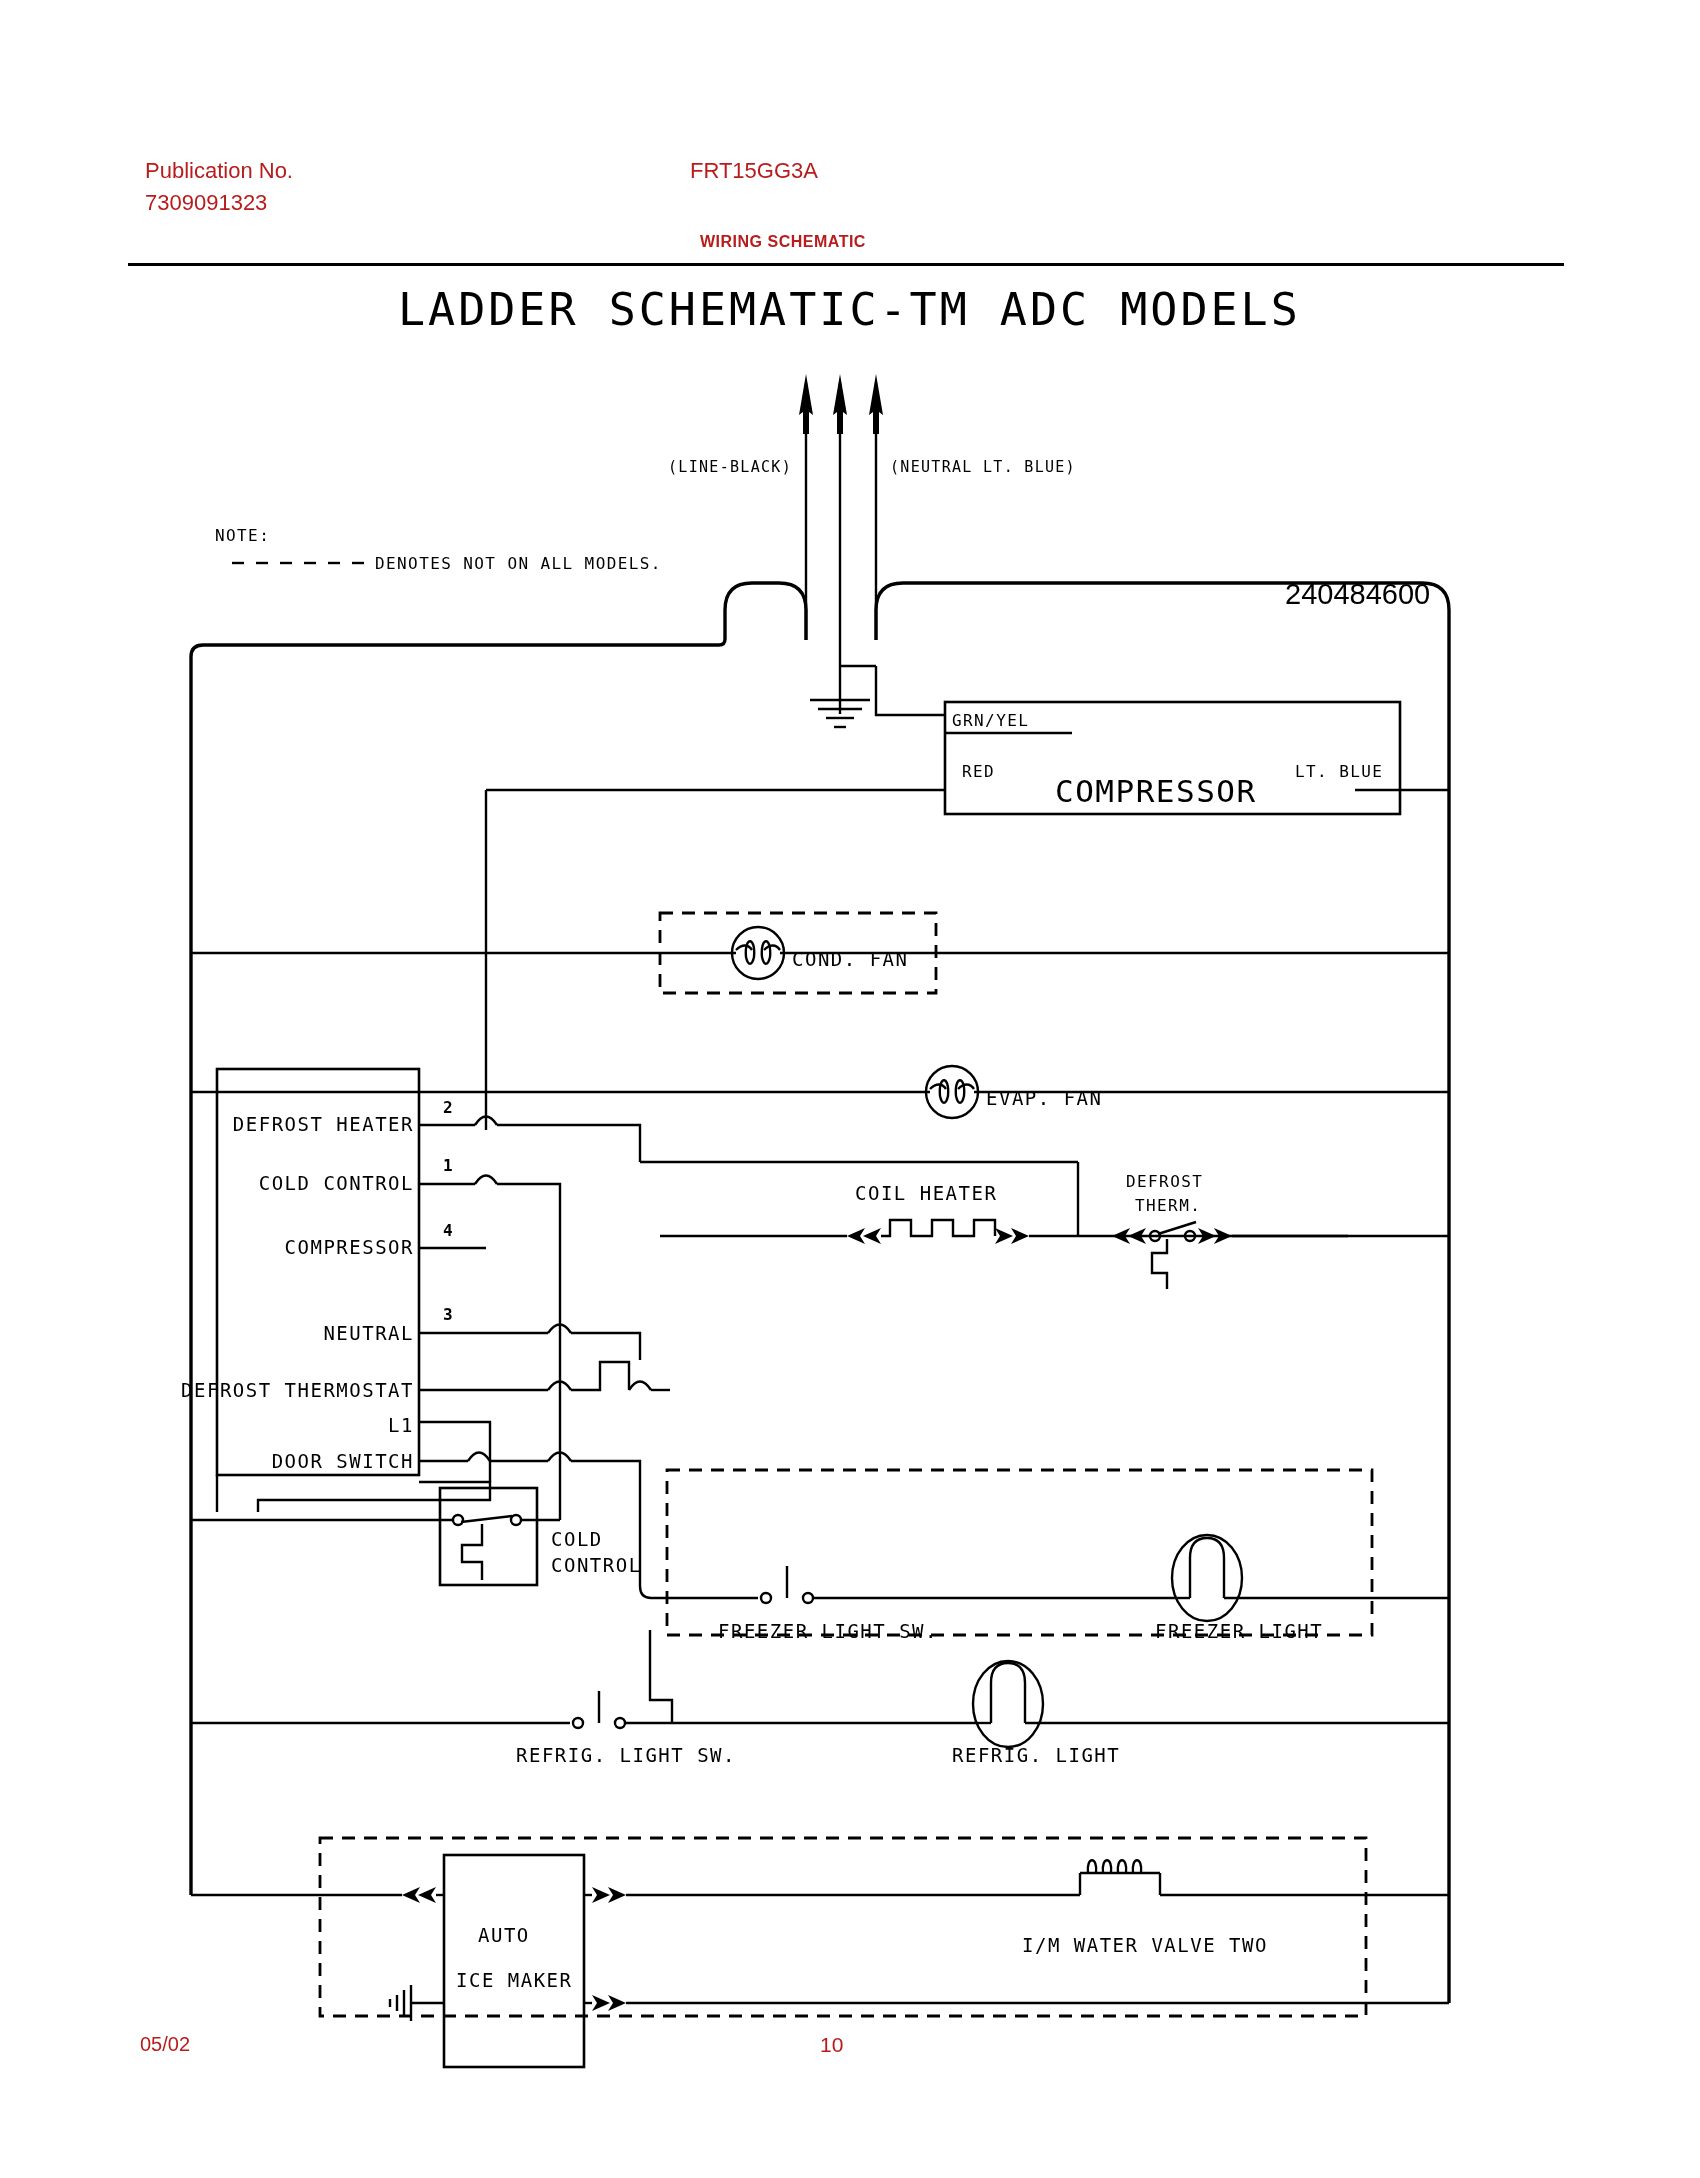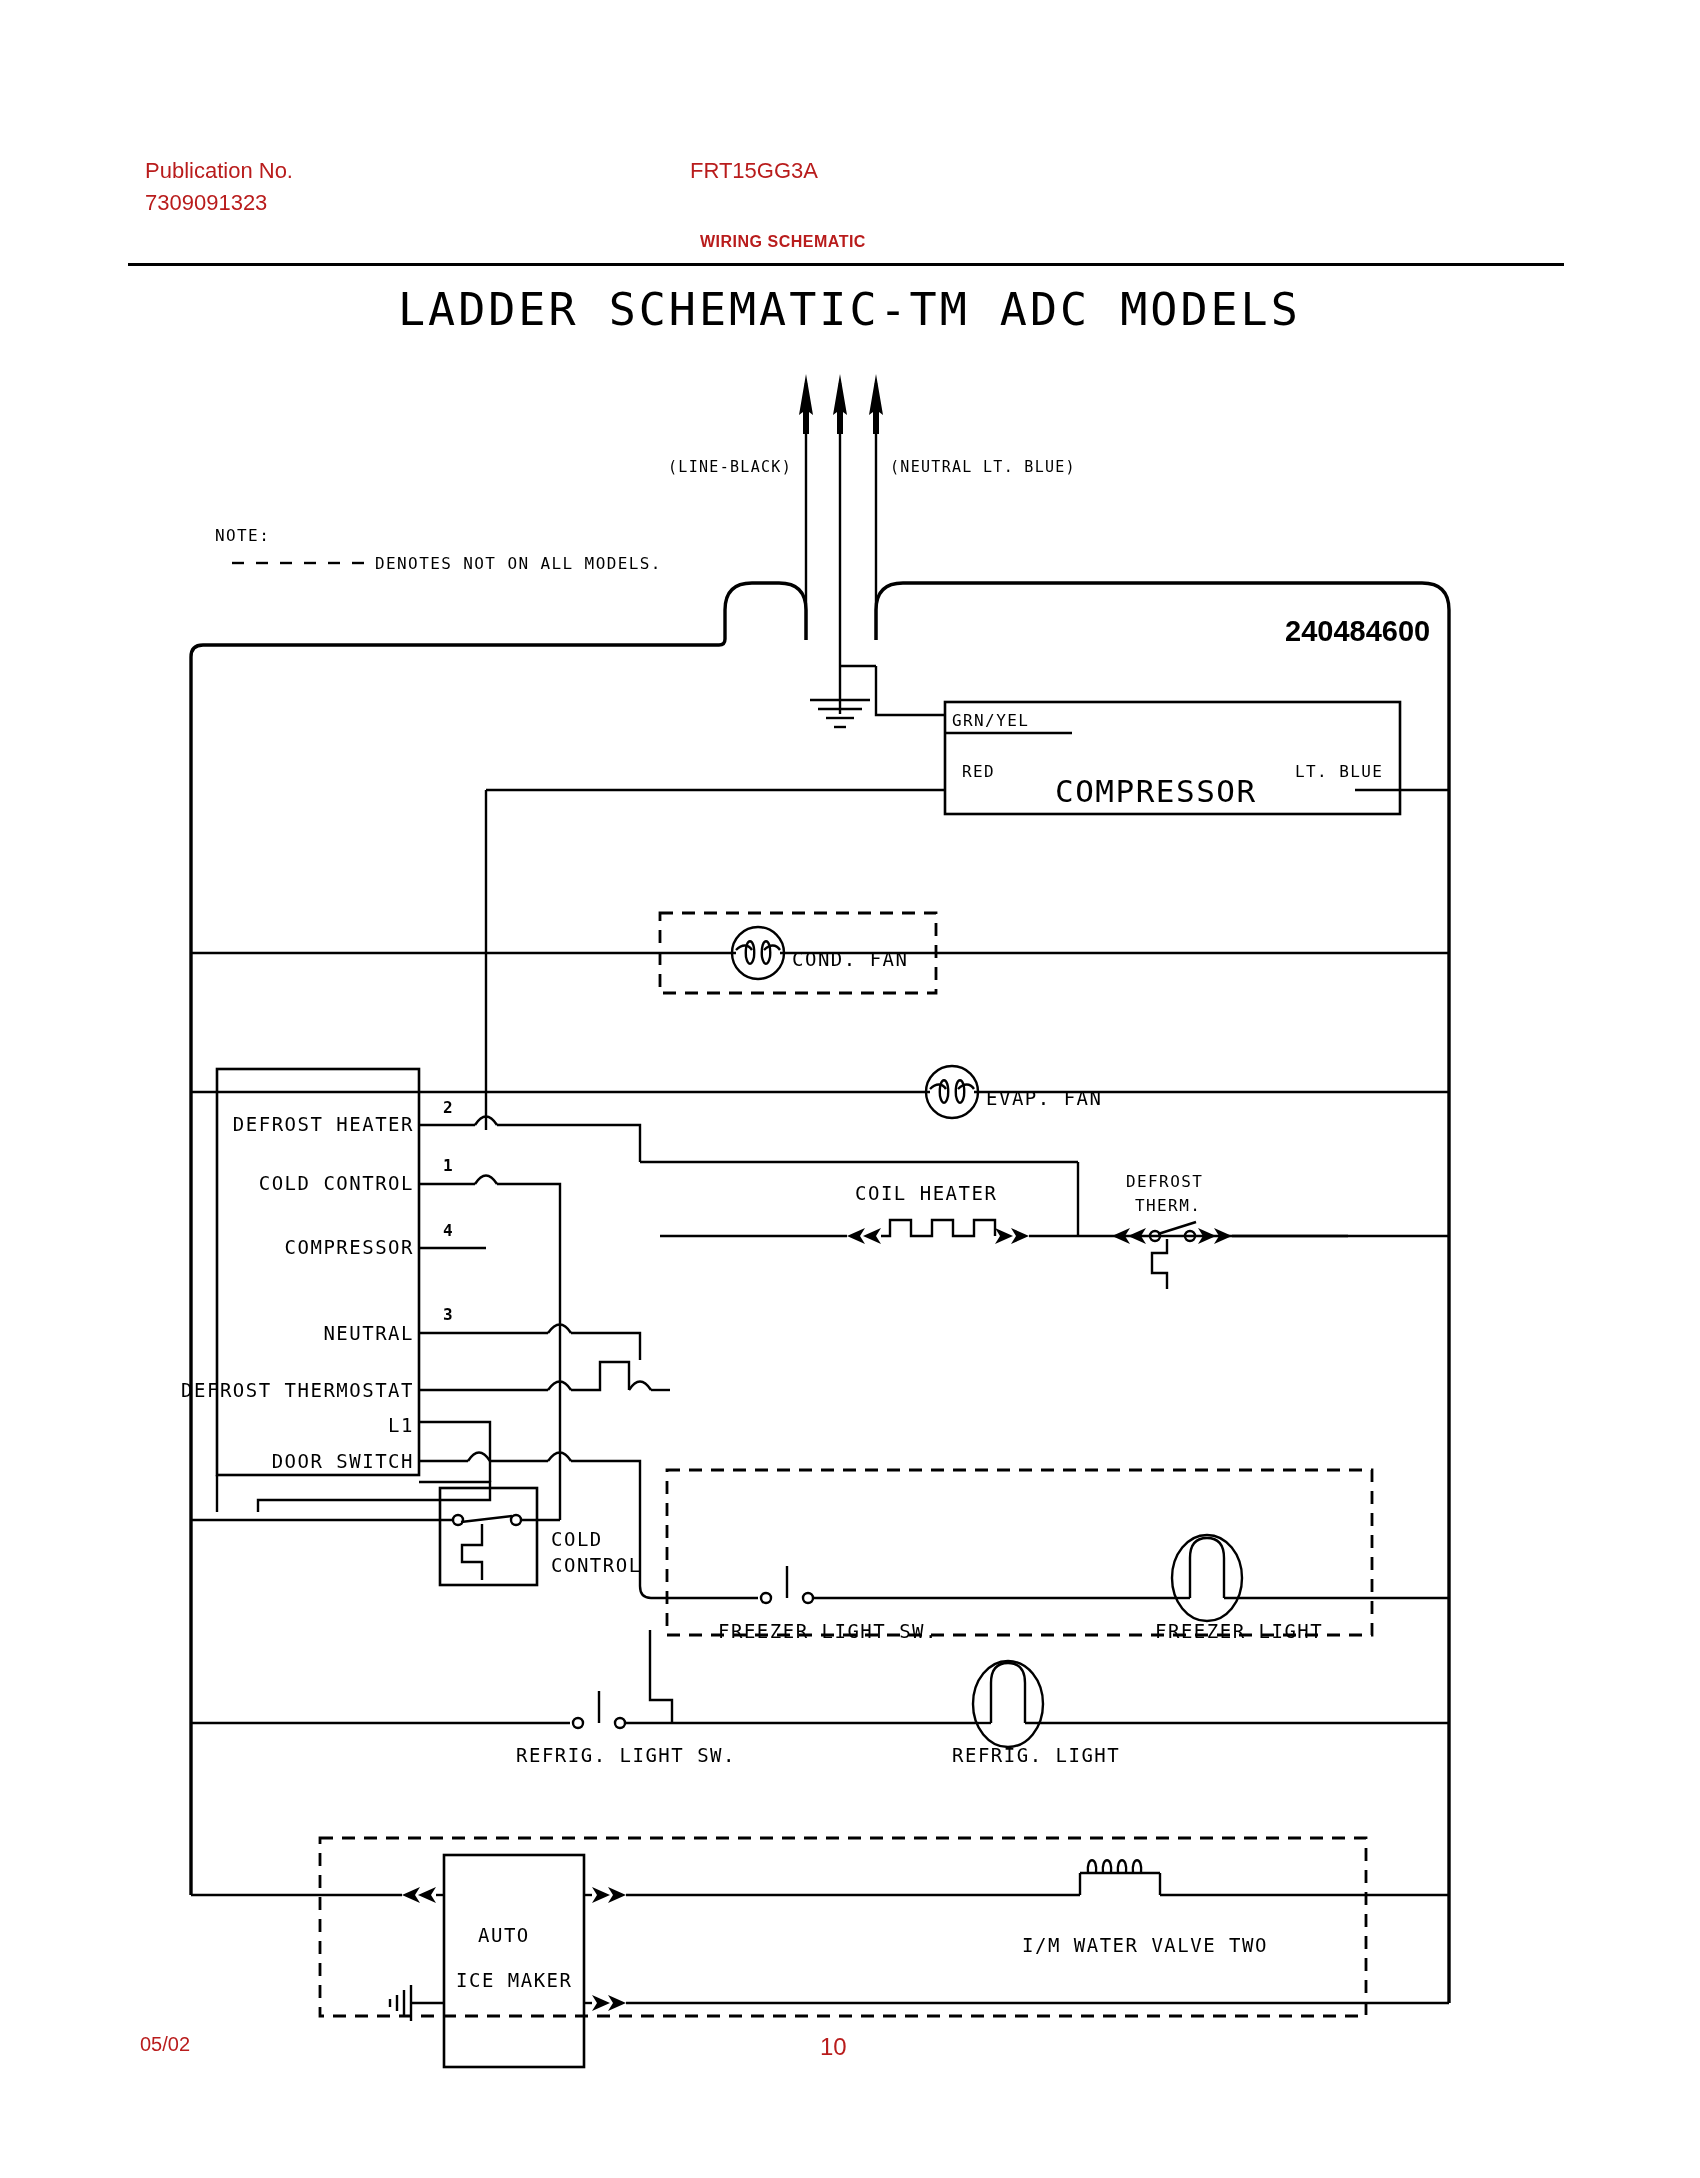--- a/index.html
+++ b/index.html
@@ -5,22 +5,22 @@
   html,body{margin:0;padding:0;background:#fff;}
   body{width:1700px;height:2178px;font-family:"DejaVu Sans Mono",monospace;color:#000;position:relative;}
   .page{position:absolute;inset:0;width:1700px;height:2178px;}
   .hdr{position:absolute;font-family:"Liberation Sans",sans-serif;font-weight:bold;color:#b91c1c;}
   #pub-label{left:145px;top:158px;font-size:22px;font-weight:normal;}
   #pub-number{left:145px;top:190px;font-size:22px;font-weight:normal;}
   #model{left:690px;top:158px;font-size:22px;font-weight:normal;text-align:right;}
   #ws-title{left:700px;top:233px;font-size:16px;letter-spacing:.5px;}
   #rule{position:absolute;left:128px;top:263px;width:1436px;height:3px;background:#000;}
   #foot-date{left:140px;top:2033px;font-size:20px;font-weight:normal;}
-  #foot-page{left:820px;top:2033px;font-size:24px;font-weight:normal;}
-  #partno{position:absolute;left:1285px;top:578px;font-family:"Liberation Sans",sans-serif;font-weight:bold;font-size:29px;margin-top:37px;}
+  #foot-page{left:820px;top:2033px;font-size:21px;font-weight:normal;}
+  #partno{position:absolute;left:1285px;top:578px;font-family:"Liberation Sans",sans-serif;font-weight:normal;font-size:29px;}
   svg{position:absolute;left:0;top:0;}
   text{font-family:"DejaVu Sans Mono",monospace;fill:#000;}
   .t10{font-size:15px;letter-spacing:1.3px;}
   .t11{font-size:16px;letter-spacing:1.4px;}
   .t13{font-size:19px;letter-spacing:1.5px;}
   .big{font-size:45px;letter-spacing:3px;}
   .comp{font-size:31px;letter-spacing:1.5px;}
   .w{fill:none;stroke:#000;stroke-width:2.4;}
   .w3{fill:none;stroke:#000;stroke-width:3.4;}
   .wd{fill:none;stroke:#000;stroke-width:2.8;stroke-dasharray:13 9;}

